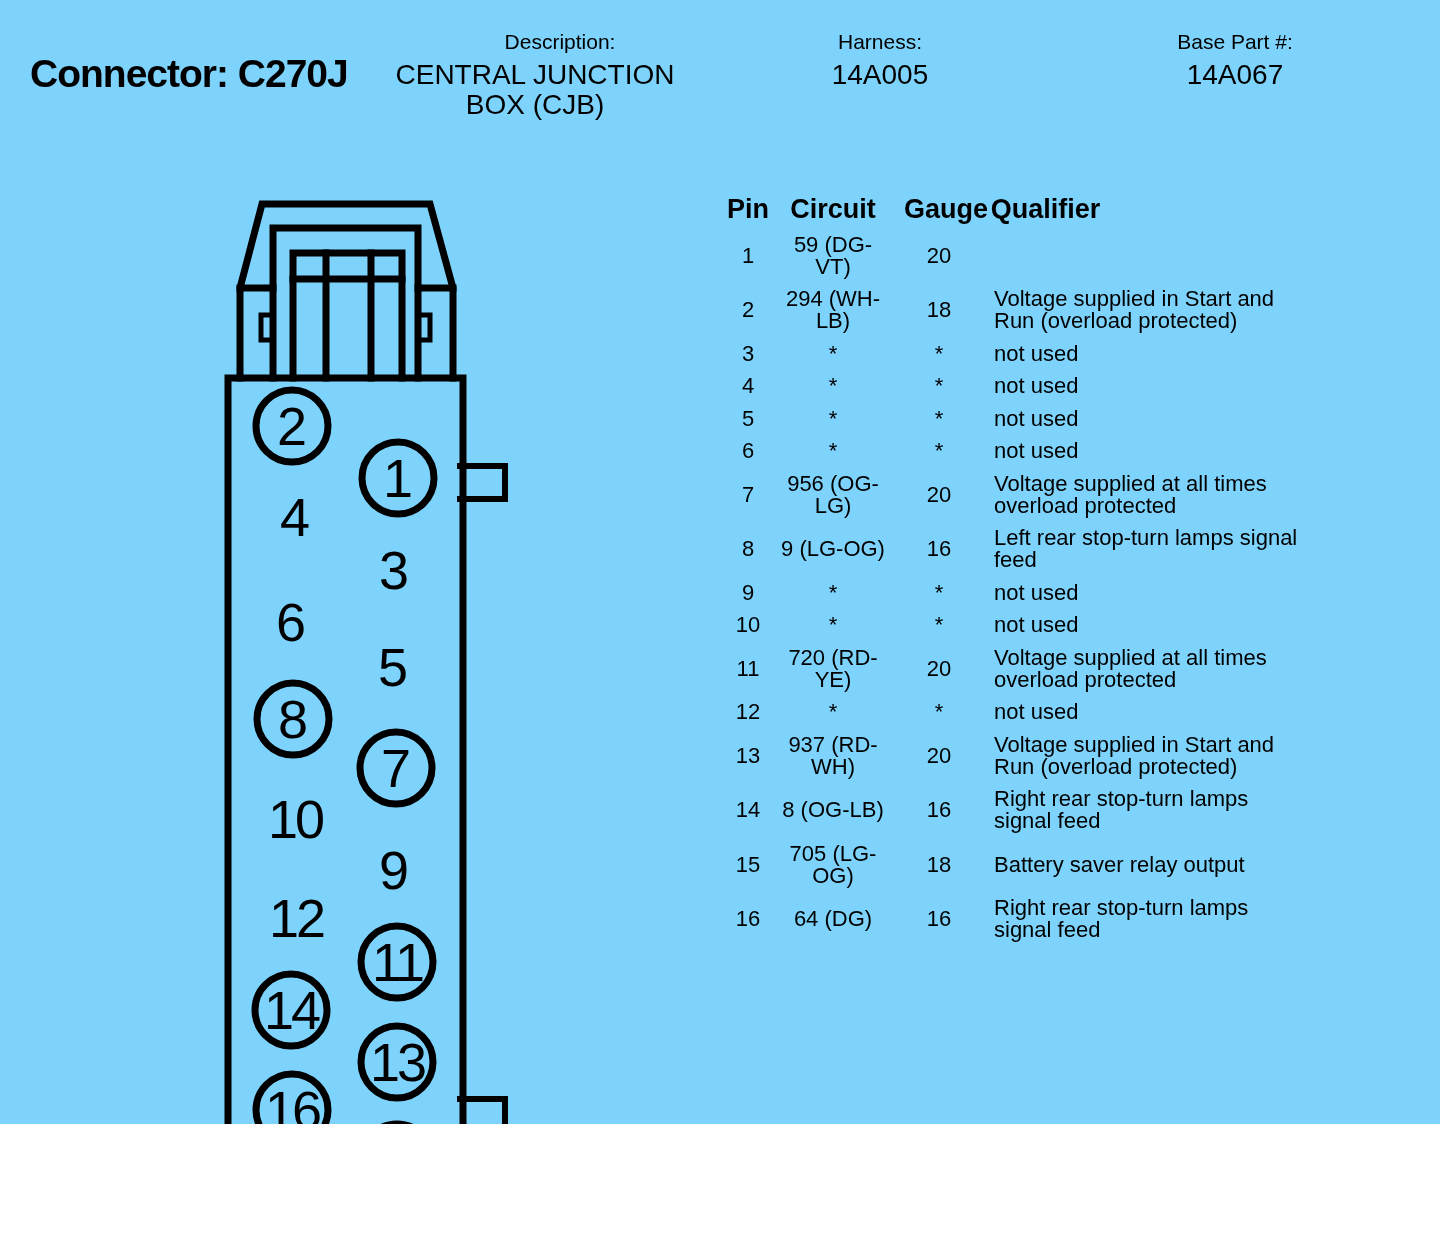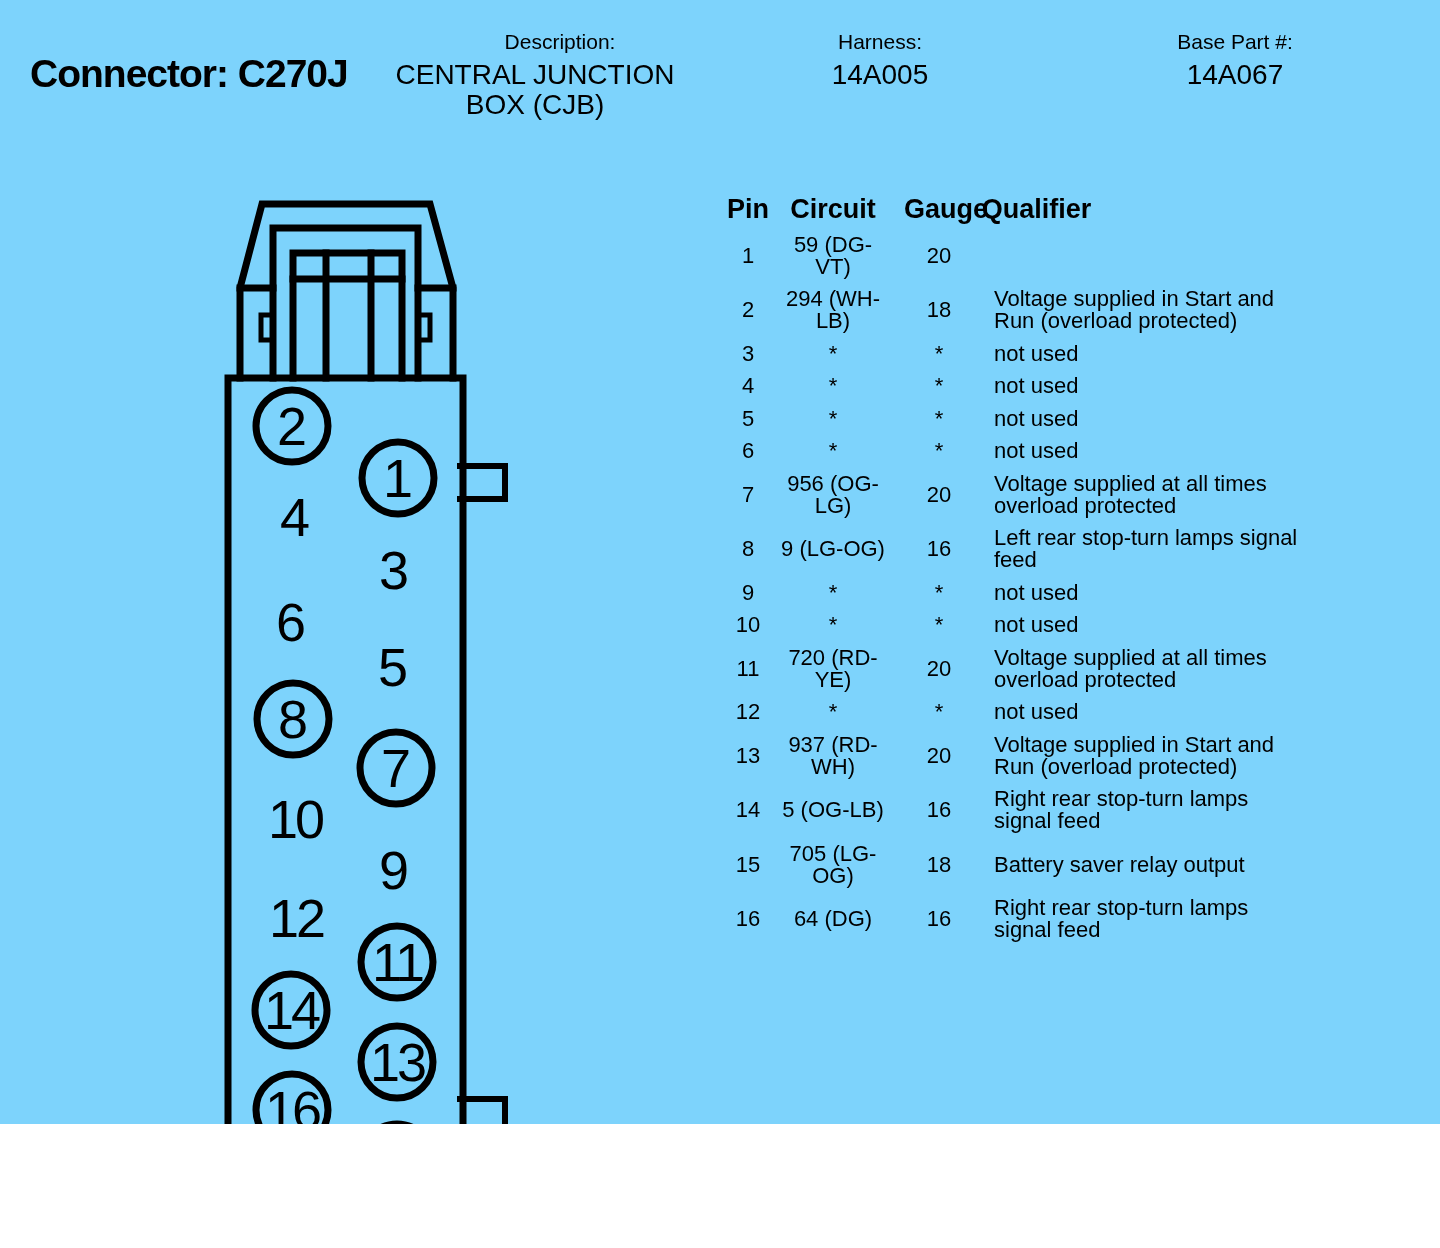--- a/index.html
+++ b/index.html
@@ -37,21 +37,21 @@
   .pin-table{
     position:absolute; left:718px; top:195px; width:700px;
     font-size:22px; line-height:22px;
   }
   .trow{display:flex; align-items:center; margin-top:10.5px;}
   .trow.thead{margin-top:0; font-size:27px; line-height:28px; font-weight:bold; align-items:flex-end;}
   .c-pin{width:60px; text-align:center; flex:none;}
   .c-circuit{width:110px; text-align:center; white-space:pre; flex:none;}
   .c-gauge{width:70px; margin-left:16px; text-align:center; flex:none;}
   .c-function{width:310px; margin-left:20px; white-space:pre; flex:none;}
-  .c-qualifier{width:115px; margin-left:5px; text-align:center; flex:none;}
+  .c-qualifier{width:115px; margin-left:14px; text-align:center; flex:none;}
   .thead .c-function{text-align:center;}
 </style>
 </head>
 <body>
 
 <div class="page">
 
   <div class="conn-title">Connector: C270J</div>
 
   <div class="hdr-col col-desc">
@@ -252,21 +252,21 @@
           <div class="c-pin">13</div>
           <div class="c-circuit">937 (RD-
 WH)</div>
           <div class="c-gauge">20</div>
           <div class="c-function">Voltage supplied in Start and
 Run (overload protected)</div>
           <div class="c-qualifier"></div>
         </div>
         <div class="trow">
           <div class="c-pin">14</div>
-          <div class="c-circuit">5 (OG-LB)</div>
+          <div class="c-circuit">8 (OG-LB)</div>
           <div class="c-gauge">16</div>
           <div class="c-function">Right rear stop-turn lamps
 signal feed</div>
           <div class="c-qualifier"></div>
         </div>
         <div class="trow">
           <div class="c-pin">15</div>
           <div class="c-circuit">705 (LG-
 OG)</div>
           <div class="c-gauge">18</div>

